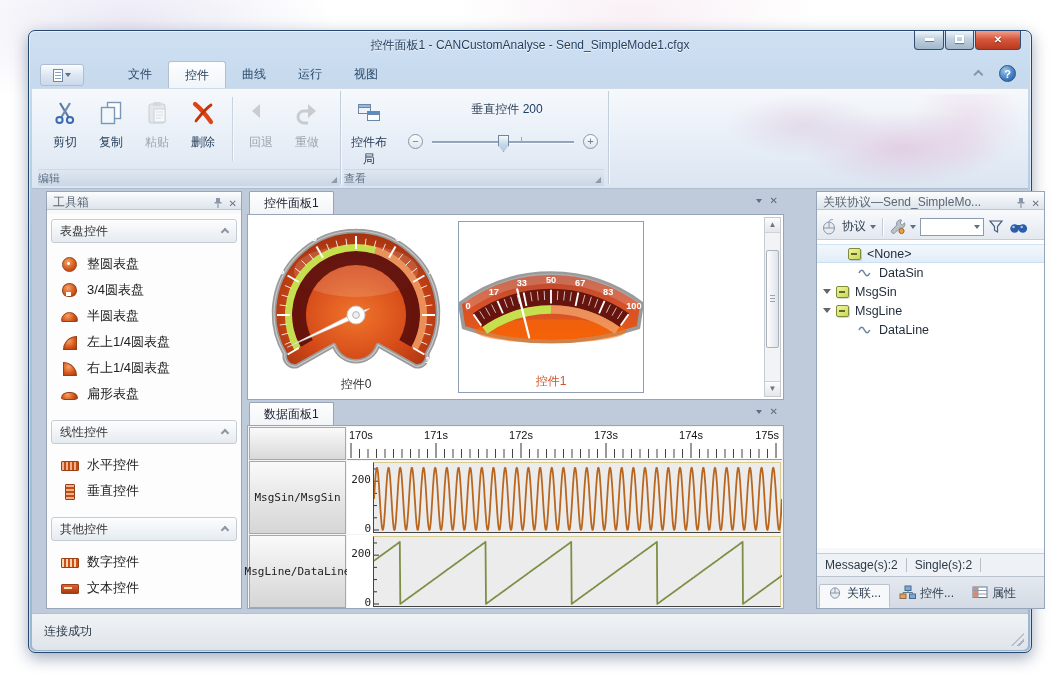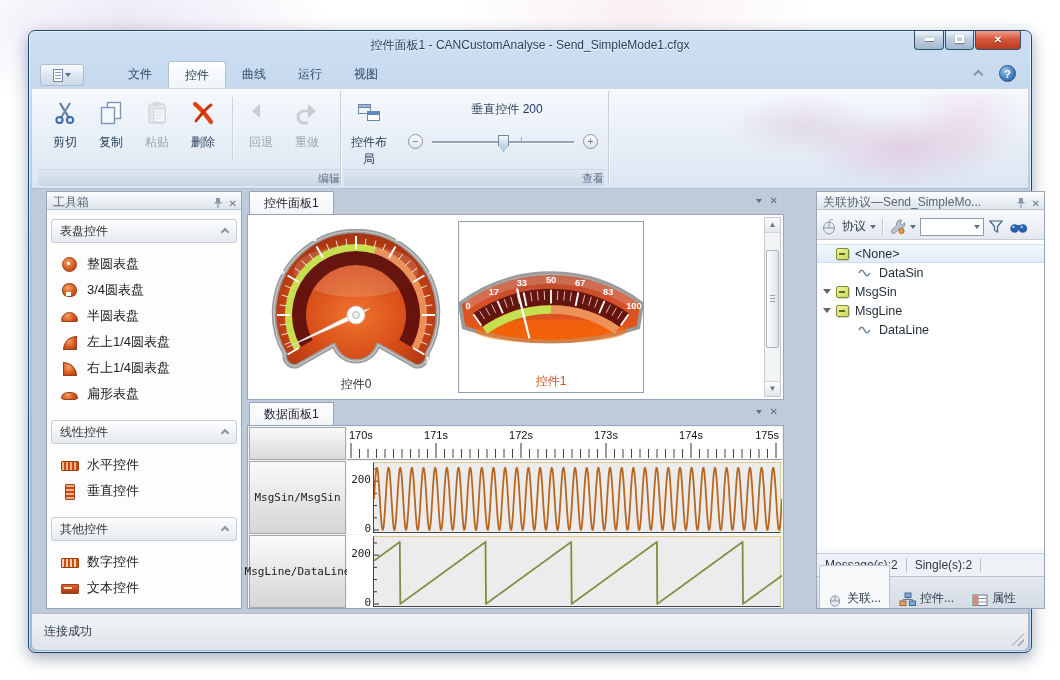--- a/index.html
+++ b/index.html
@@ -52,21 +52,21 @@
   .ribbon{ position:absolute; left:3px; right:3px; top:57px; height:101px;
     background:linear-gradient(#f6f9fc,#e7eef7 55%,#dbe5f1); border-top:1px solid #cfdaE6;
     border-top:1px solid #cfdae6; border-bottom:1px solid #aebdd0; }
   .ribbon-deco{ position:absolute; right:10px; top:5px; width:330px; height:90px; pointer-events:none;
     background:radial-gradient(ellipse 140px 55px at 65% 60%, rgba(222,170,205,.45), transparent 70%),
                radial-gradient(ellipse 110px 45px at 35% 35%, rgba(205,165,200,.30), transparent 70%),
                radial-gradient(ellipse 80px 70px at 85% 30%, rgba(230,190,215,.35), transparent 70%); }
   .rgroup{ position:absolute; top:2px; height:95px; }
   .rgroup .gfooter{ position:absolute; left:0; right:0; bottom:0; height:17px;
     background:linear-gradient(#dfe8f1,#c9d6e4); border-top:1px solid #cdd9e5;
-    font-size:11px; color:#5f7288; text-align:right; line-height:16px; border-radius:0 0 2px 2px;}
+    font-size:11px; color:#5f7288; text-align:left; line-height:16px; border-radius:0 0 2px 2px;}
   .launcher{ position:absolute; right:3px; bottom:3px; width:0; height:0;
     border-left:6px solid transparent; border-bottom:6px solid #8d9cab; }
   .g-edit{ left:6px; width:302px; }
   .g-view{ left:312px; width:260px; }
   .gsep{ position:absolute; top:2px; width:1px; height:93px; background:#c3cfdd; box-shadow:1px 0 0 #f4f8fb; }
   .bigbtn{ position:absolute; top:3px; width:46px; height:72px; border:1px solid transparent; border-radius:3px;
     text-align:center; font-size:12px; color:#2a415a; padding-top:5px; cursor:default;}
   .bigbtn .bicon{ display:block; height:34px; }
   .bigbtn.disabled{ opacity:.42; filter:grayscale(80%); }
   .innersep{ position:absolute; top:6px; width:1px; height:64px; background:#c8d3df; box-shadow:1px 0 0 #f5f9fc;}
@@ -174,21 +174,21 @@
     border-top:5px solid #666; margin:0 5px 0 0; flex:none;}
   .expander.blank{ border:none; width:8px; height:1px;}
   .note-icon{ width:13px; height:12px; border:1px solid #7d8c3a; border-radius:2px; margin-right:6px; flex:none;
     background:linear-gradient(145deg,#f2f29c,#c9da58); position:relative; box-shadow:1px 1px 0 rgba(0,0,0,.15);}
   .note-icon::after{ content:""; position:absolute; left:2px; top:4px; width:6px; height:2px; background:#5d6b2a;}
   .pstatus{ position:absolute; left:0; right:0; bottom:32px; height:23px; background:#eef1f5; border-top:1px solid #c6cdd6;
     font-size:12px; color:#2c3a48; display:flex; align-items:center; padding:0 8px; gap:8px; }
   .pssep{ width:1px; height:14px; background:#b8c0ca; }
   .ptabs{ position:absolute; left:0; right:0; bottom:0; height:32px; background:linear-gradient(#e4e9f0,#d4dbe4);
     border-top:1px solid #b9c2cd; display:flex; align-items:flex-end; padding:0 2px; }
-  .ptab{ height:43px; display:flex; align-items:flex-end; gap:4px; padding:0 8px; font-size:12px; color:#2c3e50;
+  .ptab{ height:24px; display:flex; align-items:flex-start; gap:4px; padding:0 8px; font-size:12px; color:#2c3e50;
     border:1px solid transparent; }
   .ptab.active{ background:#f6f8fa; border-color:#b9c2cd; border-bottom-color:#f6f8fa; border-radius:2px 2px 0 0;}
 
   
   .statusbar{ position:absolute; left:3px; right:3px; top:582px; height:37px; border-top:1px solid #b6c0cc;
     background:linear-gradient(#f0f3f6,#dfe4ea); border-radius:0 0 5px 5px; font-size:12px; color:#2c3a48;
     line-height:34px; padding:0 12px; }
   .grip{ position:absolute; right:4px; bottom:4px; width:13px; height:13px;
     background:repeating-linear-gradient(135deg, transparent 0 3px, #aab4c0 3px 5px); clip-path:polygon(100% 0,100% 100%,0 100%);}
 
@@ -652,21 +652,21 @@
           </svg>
         <svg width="19" height="16">
             <circle cx="5.6" cy="9.5" r="4.3" fill="#2b5ea8"></circle>
             <circle cx="13.8" cy="9.5" r="4.3" fill="#2b5ea8"></circle>
             <rect x="7.6" y="6" width="4" height="4" fill="#2b5ea8"></rect>
             <circle cx="4.5" cy="8" r="1.3" fill="#9ec1ea"></circle>
             <circle cx="12.7" cy="8" r="1.3" fill="#9ec1ea"></circle>
           </svg>
       </div>
       <div class="ptree" id="protocol-tree">
-          <div class="tree-row selected" style="padding-left: 6px;">
+          <div class="tree-row selected" style="padding-left: 18px;">
             <span class="expander blank"></span>
             <span class="note-icon"></span>
             <span>&lt;None&gt;</span>
           </div>
           <div class="tree-row" style="padding-left: 28px;">
             <span class="expander blank"></span>
             <svg width="15" height="10" style="margin-right: 6px;">
               <path d="M1 5 q2.7 -5.4 5.4 0 t5.4 0" stroke="#6a85a0" stroke-width="1.6" fill="none"></path>
             </svg>
             <span>DataSin</span>

